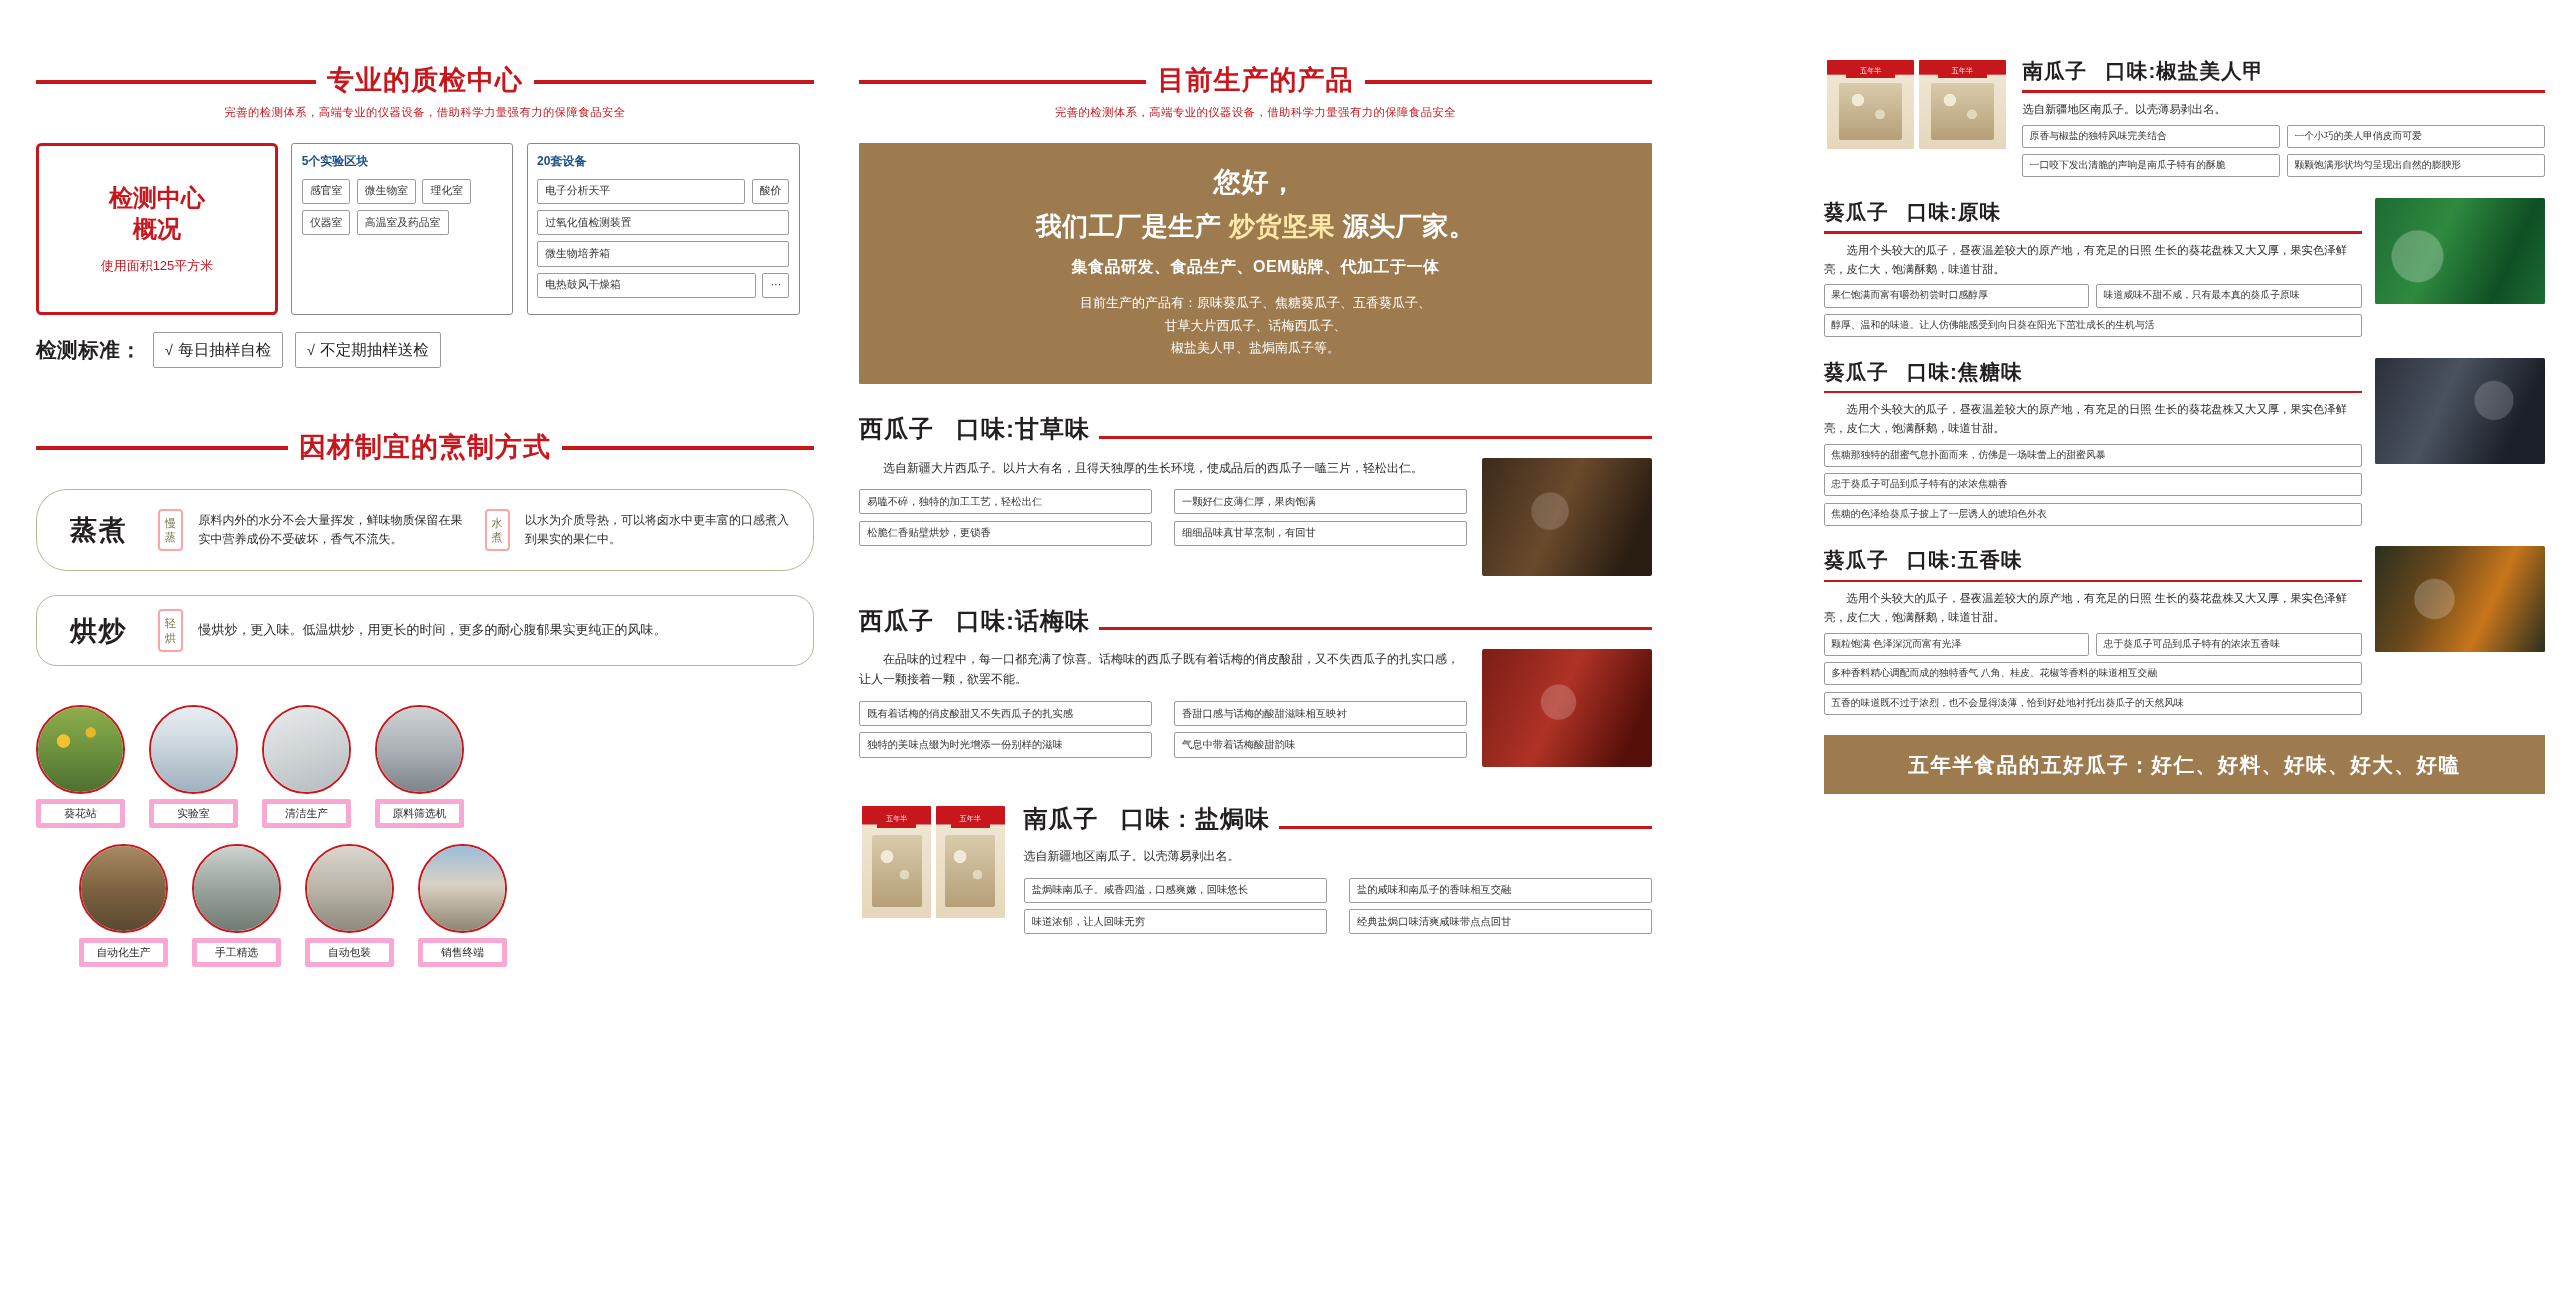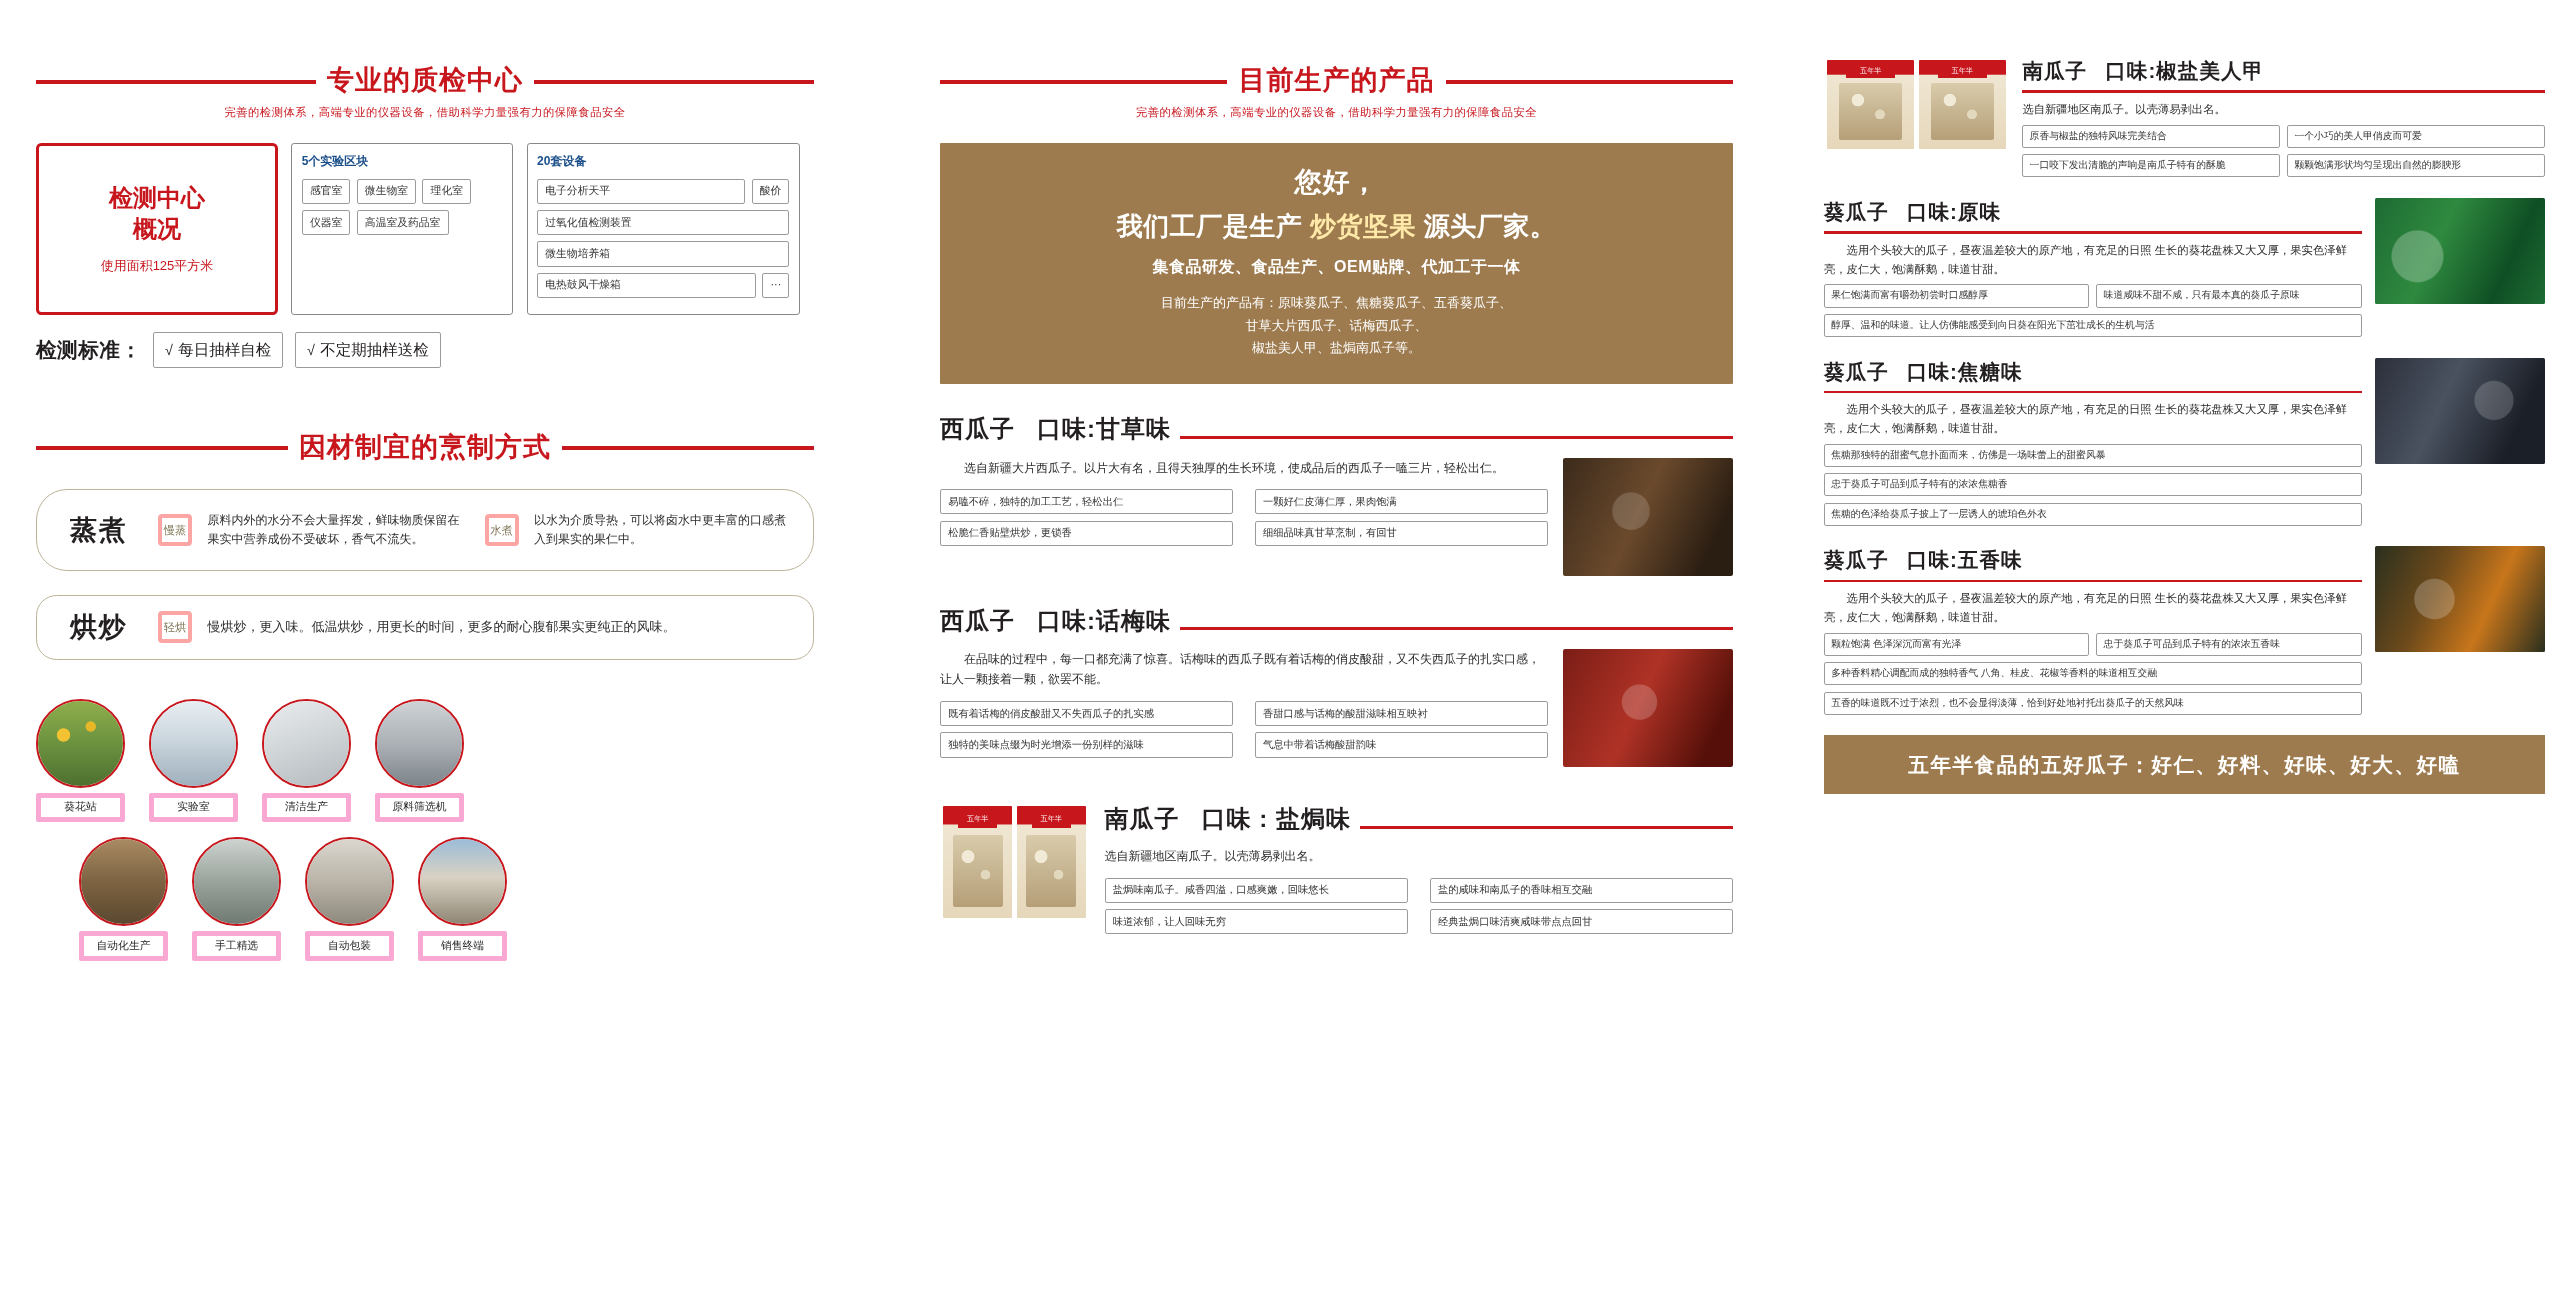--- a/index.html
+++ b/index.html
@@ -59,21 +59,21 @@
   .tick { color: #231f20; font-size: 14.4px; }
 
   
   .cook-wrap { margin-top: 61px; }
   .cook-card {
     margin-top: 24px; border: 1px solid #bdb49a; border-radius: 31px;
     padding: 13.4px 17.5px; display: flex; align-items: center; gap: 15.5px; min-height: 82px;
   }
   .cook-name { font-size: 27px; font-weight: bold; letter-spacing: 1.5px; width: 88px; text-align: center; }
   .cook-badge {
-    width: 34px; border: 4px solid #fca5a5; border-radius: 4.1px; padding: 5.2px 0;
+    width: 25px; border: 2px solid #fca5a5; border-radius: 4.1px; padding: 5.2px 0;
     text-align: center; font-size: 11.3px; color: #7d7352; line-height: 1.25;
   }
   .cook-text { font-size: 12px; line-height: 1.6; color: #2b2b2b; flex: 1; }
 
   .cook-card.single { border-radius: 20.6px; min-height: 62px; }
   .cook-card.single .cook-text { font-size: 13px; }
 
   
   .photos { margin-top: 39px; }
   .photo-row { display: flex; gap: 24px; justify-content: flex-start; }
@@ -82,21 +82,21 @@
   .photo-circle {
     width: 89px; height: 89px; border-radius: 50%;
     border: 2.6px solid #c8161d; overflow: hidden; position: relative;
   }
   .photo-caption {
     margin: 5px auto 0; border: 5px solid #f9a8d4; border-radius: 2.1px;
     font-size: 10.8px; text-align: center; padding: 2.6px 2.1px; color: #231f20; background: #fff;
   }
 
   
-  .col-mid { position: absolute; left: 940px; top: 62px; width: 793px; }
+  .col-mid { position: absolute; left: 859px; top: 62px; width: 793px; }
 
   .hello-box {
     margin-top: 23px; background: #9d7b4f; color: #fff;
     padding: 20.6px 15.5px 24px; text-align: center; border-radius: 1px;
   }
   .hello-box .l1 { font-size: 27px; font-weight: bold; letter-spacing: 1px; }
   .hello-box .l2 { margin-top: 9.3px; font-size: 26px; font-weight: bold; letter-spacing: 0.5px; }
   .hello-box .l2 .hl { color: #ffe9a8; }
   .hello-box .l3 { margin-top: 13.4px; font-size: 16px; font-weight: bold; letter-spacing: 0.5px; }
   .hello-box .l4 { margin-top: 13.4px; font-size: 13px; line-height: 1.75; }

